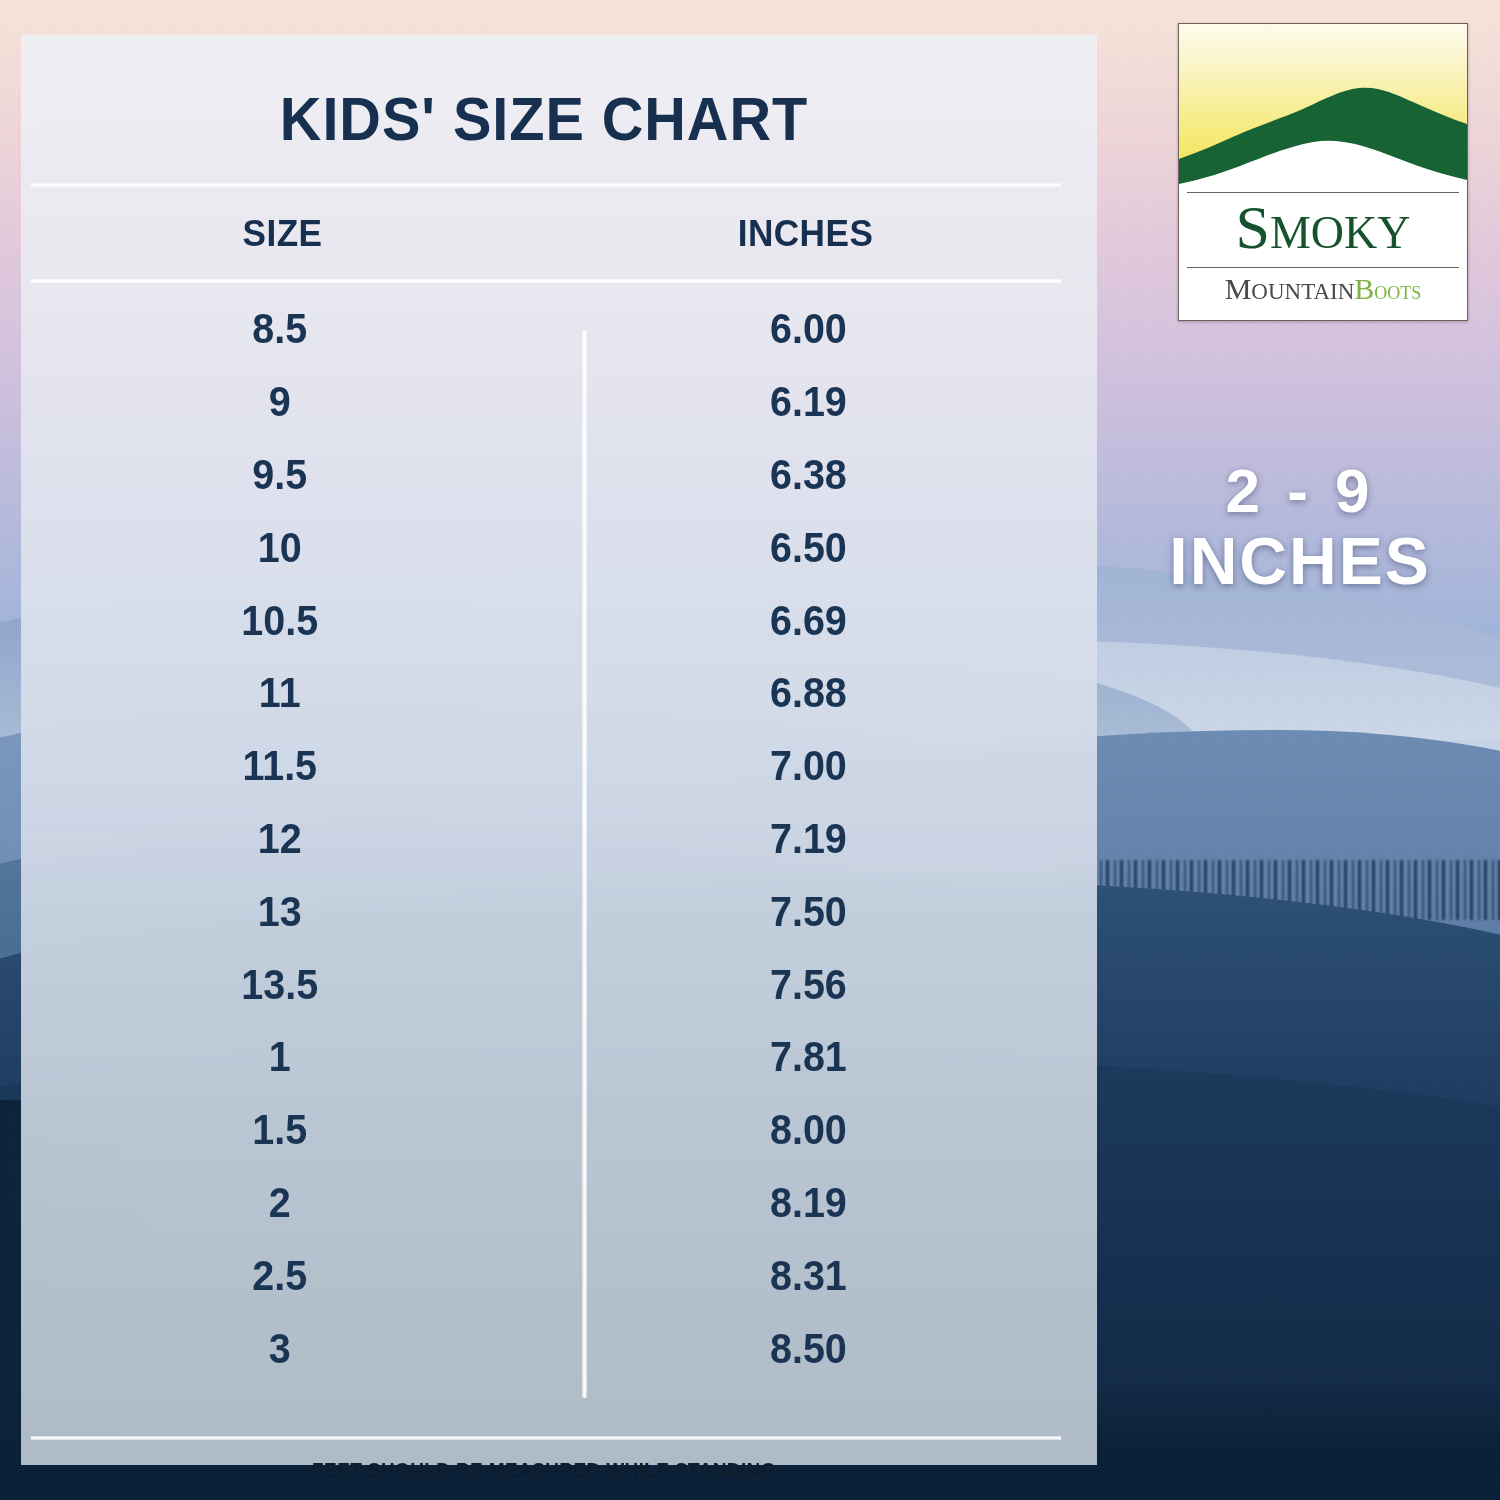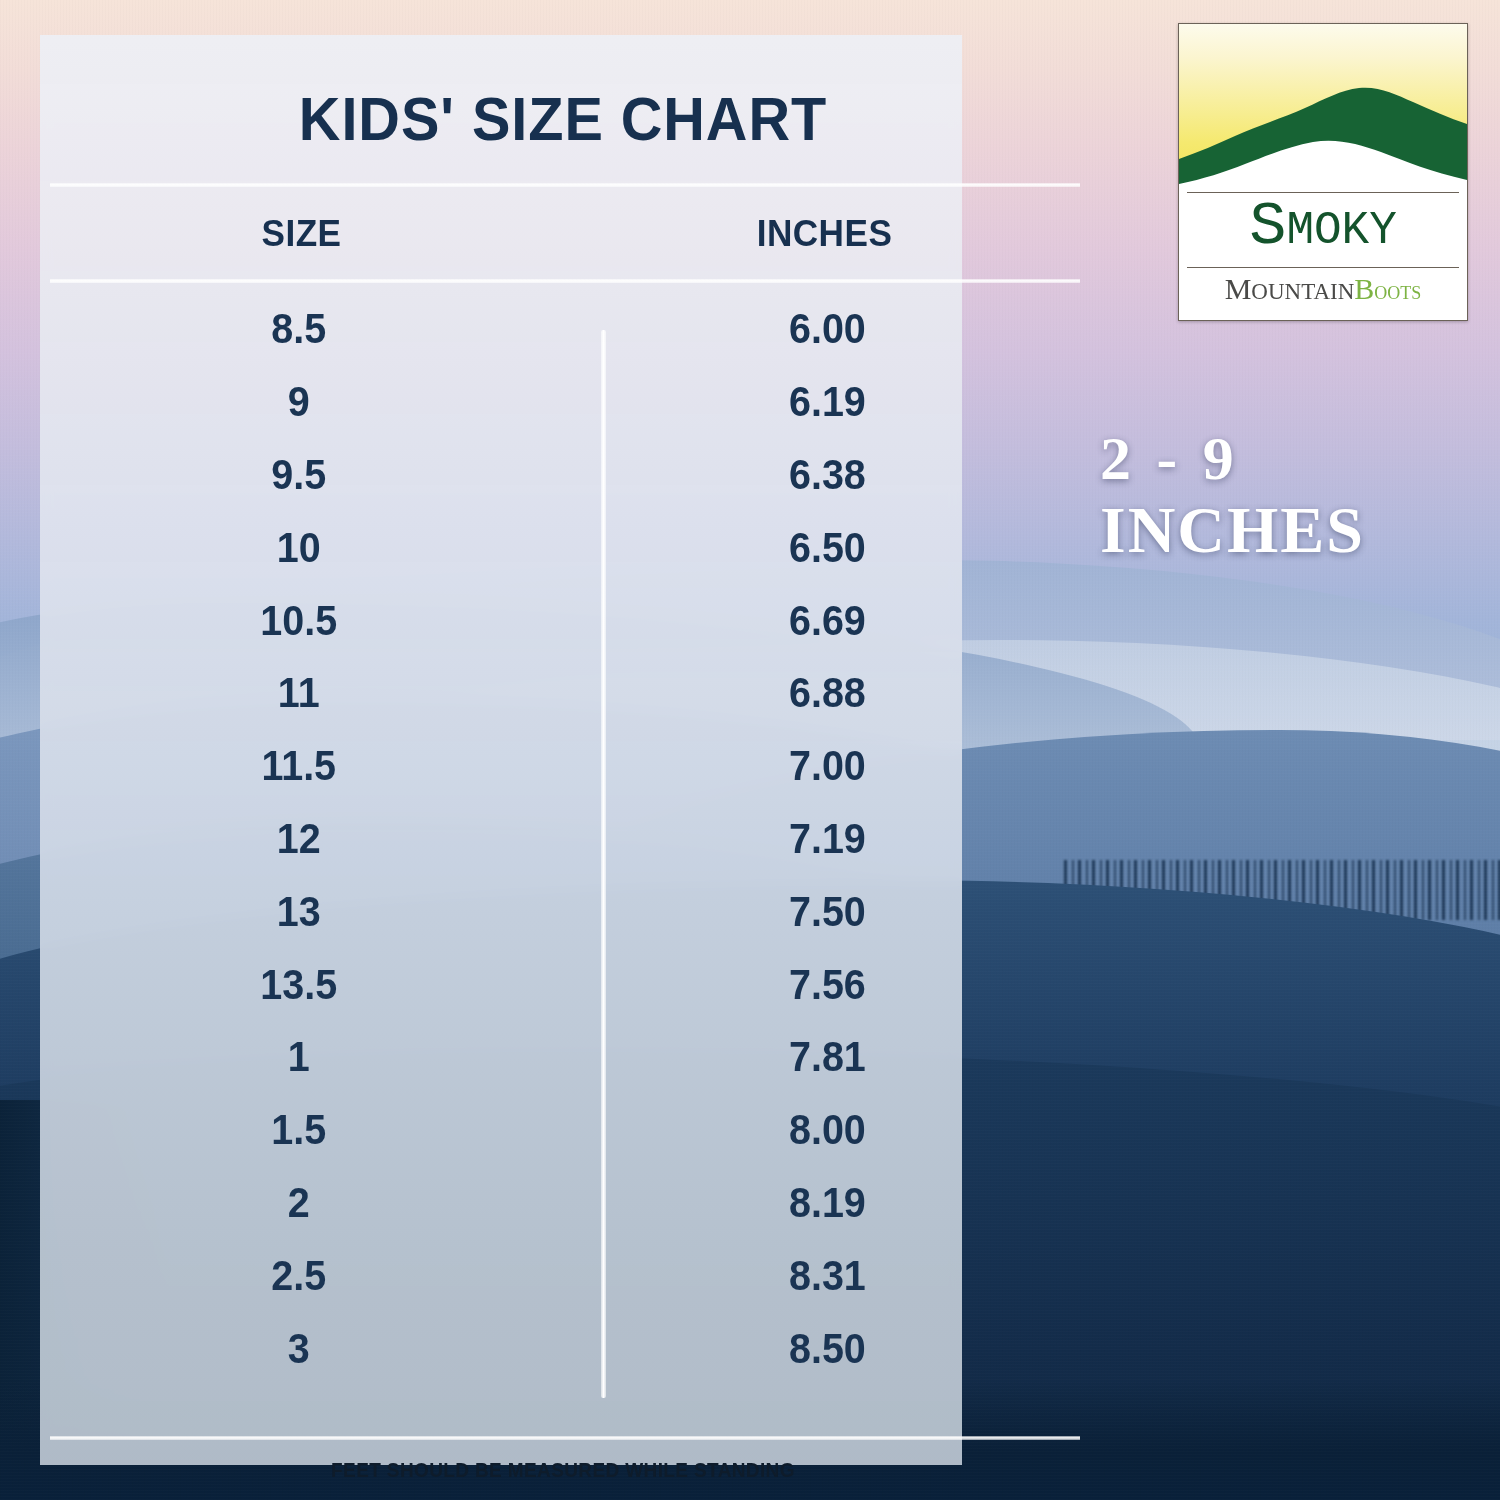--- a/index.html
+++ b/index.html
@@ -107,22 +107,22 @@
     position:absolute; inset:0;
     background-image:
       repeating-linear-gradient(0deg, rgba(255,255,255,.012) 0 1px, transparent 1px 3px),
       repeating-linear-gradient(90deg, rgba(0,0,0,.012) 0 1px, transparent 1px 3px);
     pointer-events:none;
   }
 
   
   #panel {
     position:absolute;
-    left:40px; top:35px;
-    width:922px; height:1430px;
+    left:21px; top:35px;
+    width:1076px; height:1430px;
     background:rgba(236,238,243,.80);
     backdrop-filter:blur(6px);
   }
   .panel-fade {
     position:absolute; inset:0;
     background:linear-gradient(to bottom,
       rgba(238,238,243,.92) 0%,
       rgba(233,232,240,.88) 15%,
       rgba(218,223,236,.80) 35%,
       rgba(196,208,224,.72) 60%,
@@ -223,21 +223,21 @@
       #fdfbec 0%, #fbf5cf 20%, #f8ef9f 45%, #f5e96f 70%, #f2e45c 90%, #f0e255 100%);
   }
   #logo-art svg { position:absolute; left:0; bottom:0; display:block; }
   #logo-sep {
     position:absolute; left:8px; top:168px; width:272px; height:1px;
     background:#6b6258;
   }
   #logo-smoky {
     position:absolute; left:0; top:172px; width:288px;
     text-align:center;
-    font-family:Liberation Mono, monospace;
+    font-family:Liberation Serif, serif;
     font-size:62px;
     color:#14532c;
     letter-spacing:0px;
     line-height:1;
   }
   #logo-smoky .cap { font-size:62px; }
   #logo-smoky .sc  { font-size:46px; }
   #logo-sep2 {
     position:absolute; left:8px; top:243px; width:272px; height:1px;
     background:#6b6258;
@@ -253,24 +253,25 @@
   #logo-sub .mtn  { color:#4a4a48;margin-top:6px; }
   #logo-sub .mtn .cap { font-size:30px; }
   #logo-sub .mtn .sc  { font-size:23px; }
   #logo-sub .bts  { color:#7db343; }
   #logo-sub .bts .cap { font-size:30px; }
   #logo-sub .bts .sc  { font-size:18px; }
 
   
   #age {
     position:absolute;
-    left:1100px; top:424px;
+    left:1100px; top:456px;
     width:400px;
+    text-align:center;
     color:#ffffff;
-    font-family:Liberation Serif, serif;
+    font-family:Liberation Sans, sans-serif;
     font-weight:700;
     text-shadow:0 2px 7px rgba(30,40,70,.45);
   }
   #age .line1 { font-size:62px; letter-spacing:5px; line-height:1.12; }
   #age .line2 { font-size:66px; letter-spacing:2px; line-height:1.12; }
 </style>
 </head>
 <body>
 
 <div id="bg">

